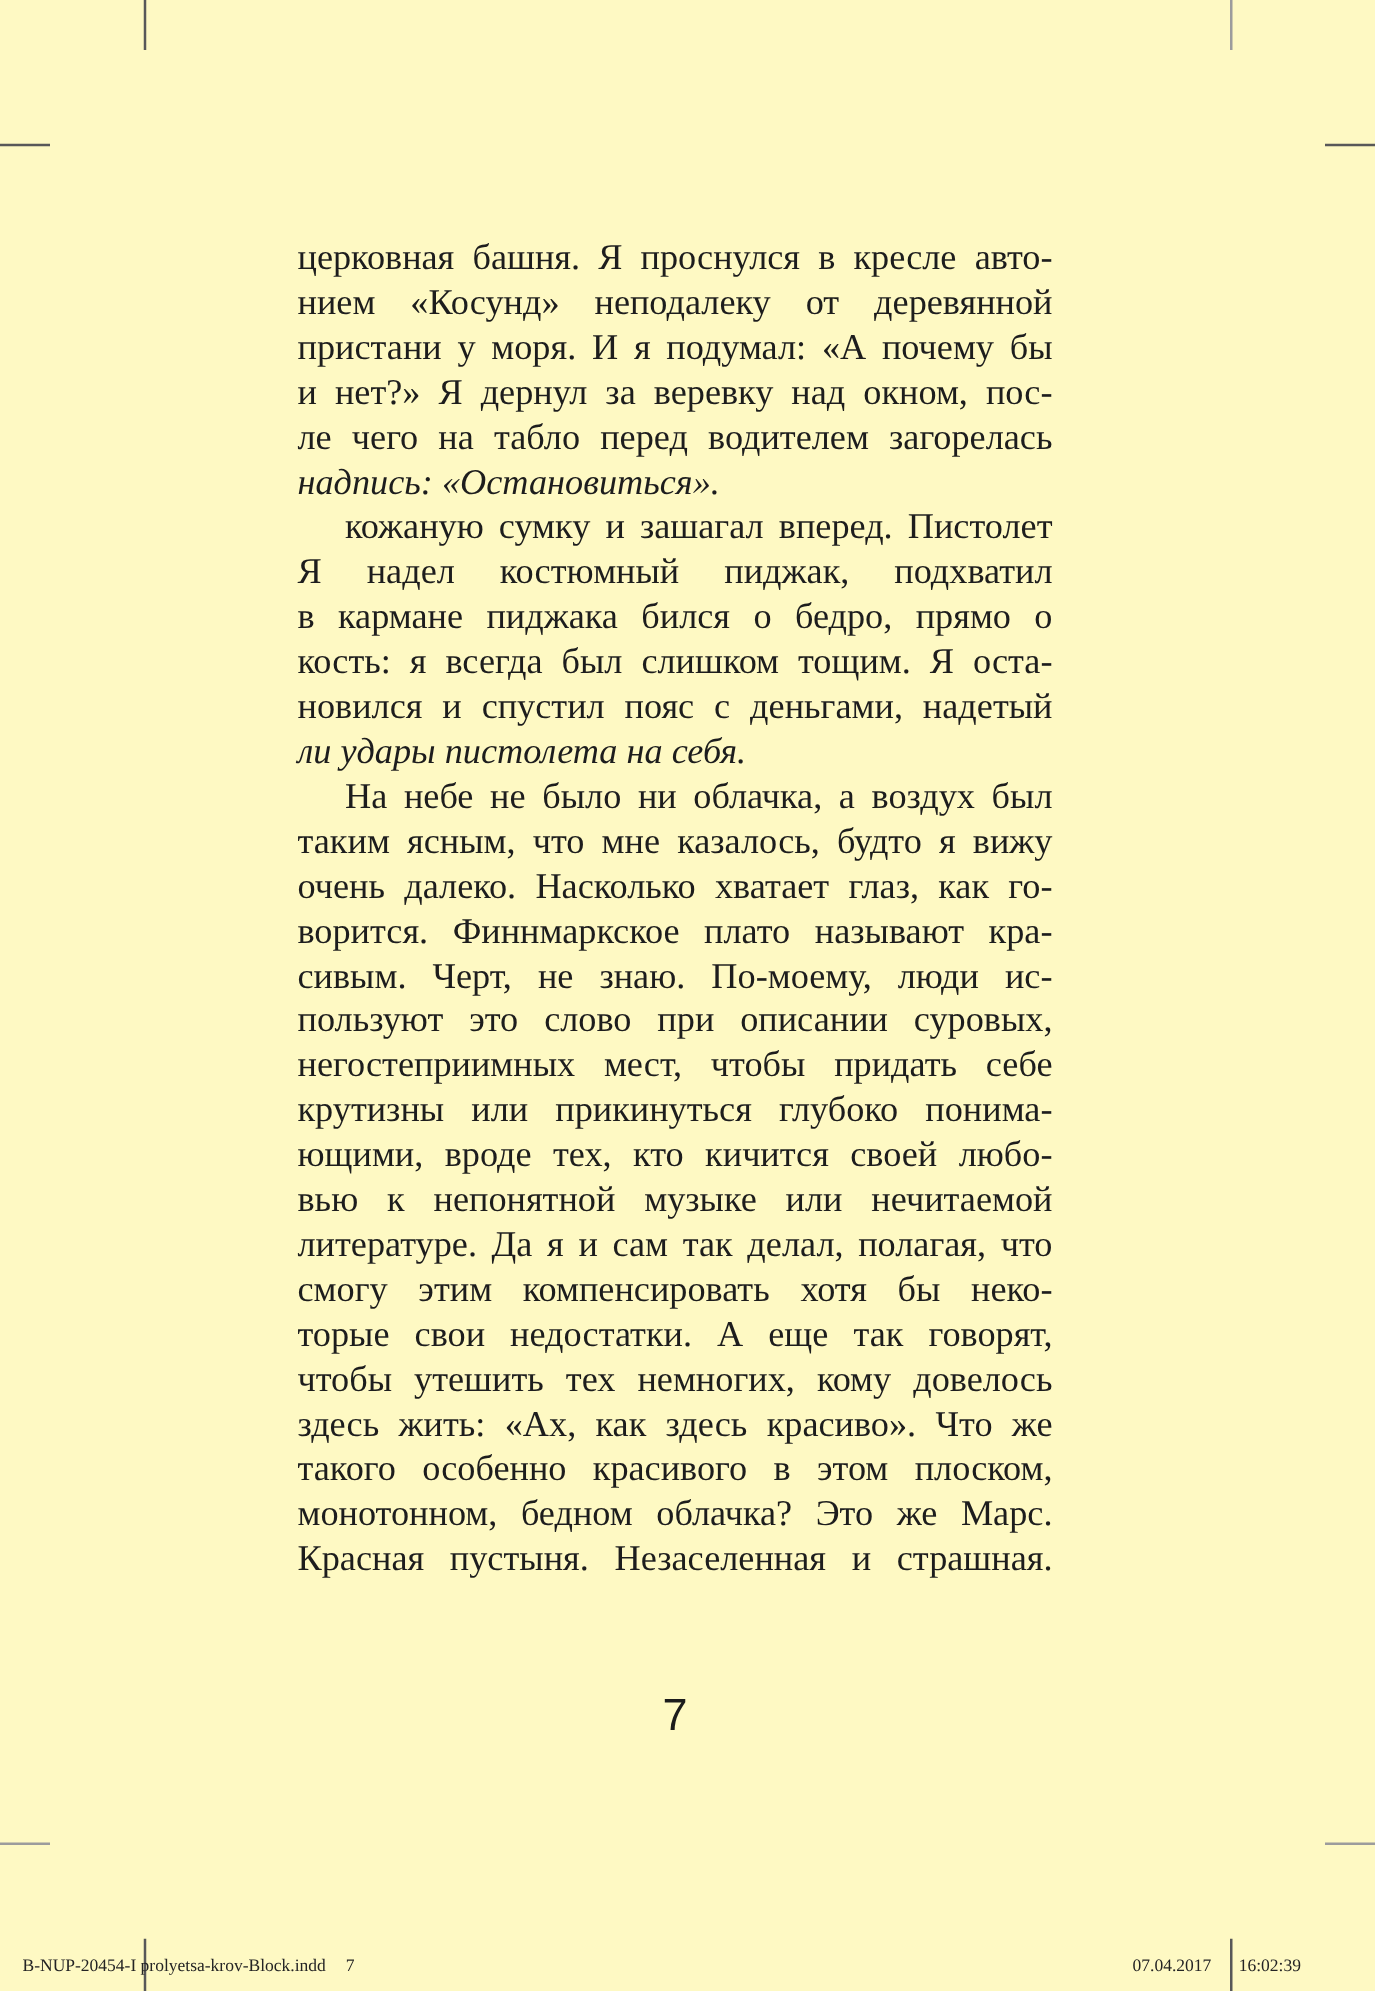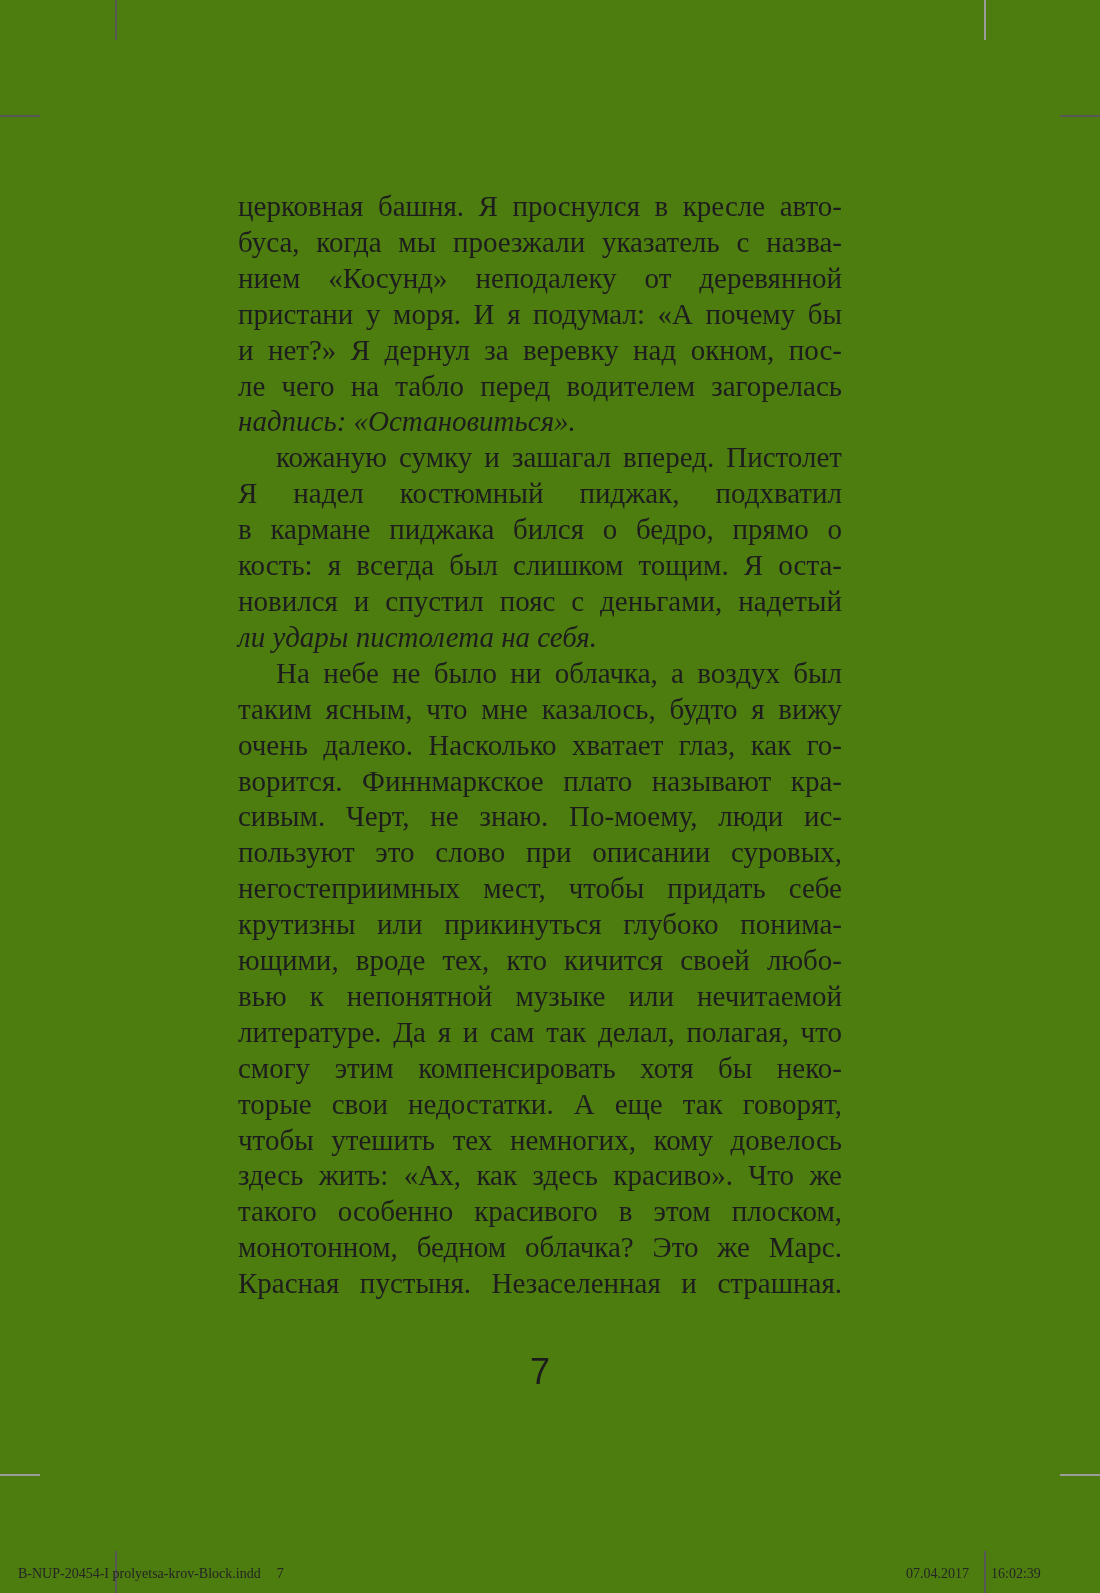--- a/index.html
+++ b/index.html
@@ -4,21 +4,21 @@
 <style>
   html, body {
     margin: 0;
     padding: 0;
     background: #ffffff;
   }
   #sheet {
     position: relative;
     width: 1100px;
     height: 1593px;
-    background: #4d7c0f;
+    background: #fef9c3;
     overflow: hidden;
     font-family: "Liberation Serif", serif;
   }
 
   
   .crop {
     position: absolute;
     pointer-events: none;
   }
   .crop.v { width: 1.5px; }
@@ -90,21 +90,20 @@
   <div class="crop h top-left dark"></div>
   <div class="crop h top-right dark"></div>
   <div class="crop h bottom-left light"></div>
   <div class="crop h bottom-right light"></div>
   <div class="crop v bottom-left dark"></div>
   <div class="crop v bottom-right dark"></div>
 
   <div id="body-text">
     <div class="para short-last">
         <div class="tline">церковная башня. Я проснулся в кресле авто-</div>
-        <div class="tline">буса, когда мы проезжали указатель с назва-</div>
         <div class="tline">нием «Косунд» неподалеку от деревянной</div>
         <div class="tline">пристани у моря. И я подумал: «А почему бы</div>
         <div class="tline">и нет?» Я дернул за веревку над окном, пос-</div>
         <div class="tline">ле чего на табло перед водителем загорелась</div>
         <div class="tline">надпись: «Остановиться».</div>
       </div>
     <div class="para indent short-last">
         <div class="tline">кожаную сумку и зашагал вперед. Пистолет</div>
         <div class="tline">Я надел костюмный пиджак, подхватил</div>
         <div class="tline">в кармане пиджака бился о бедро, прямо о</div>

